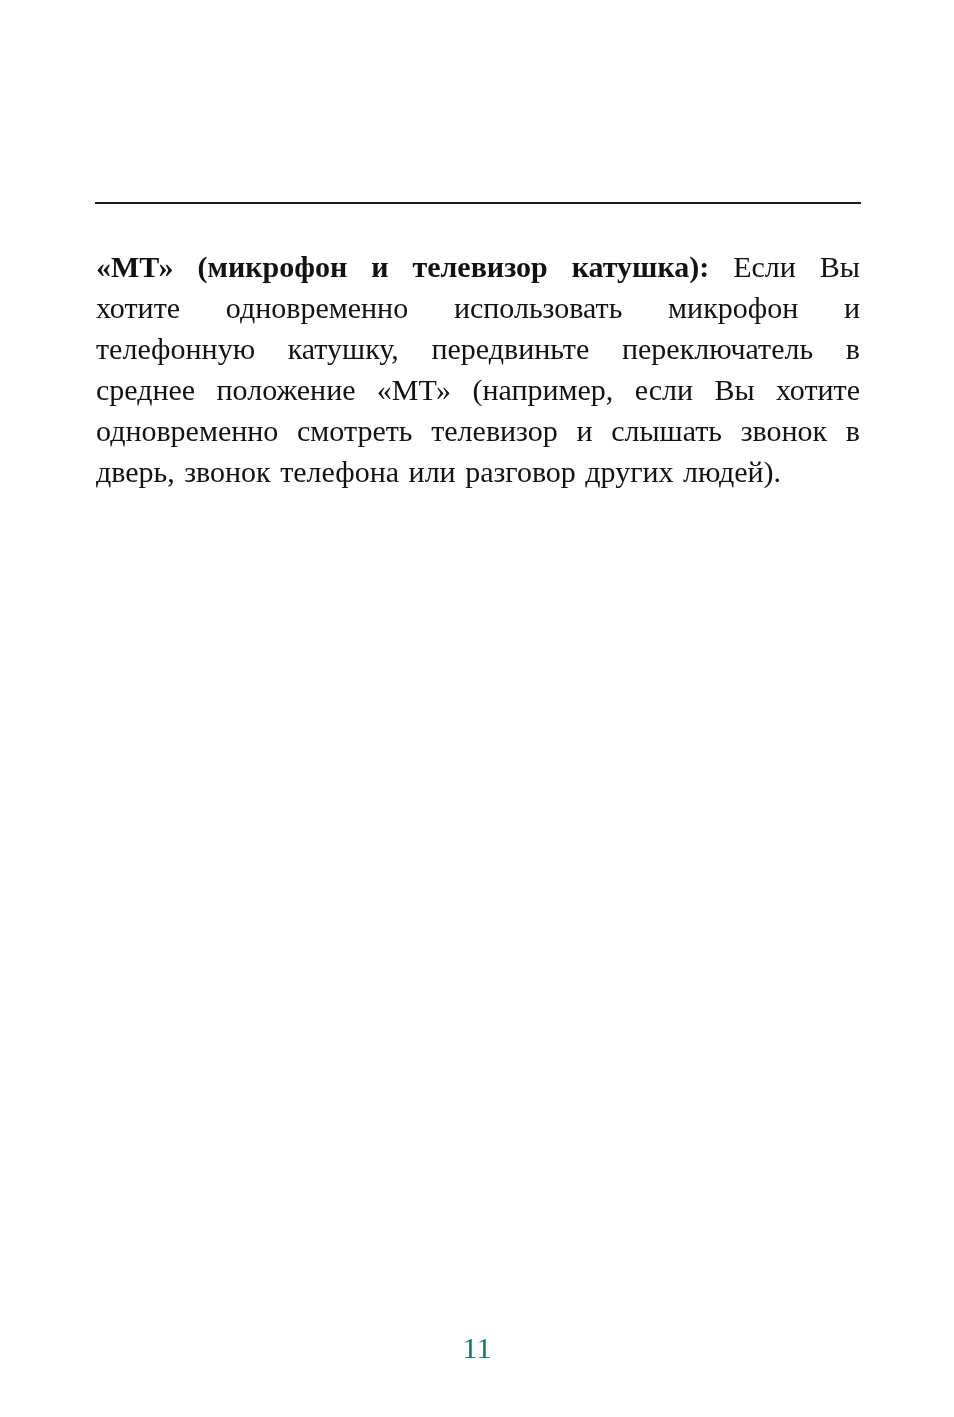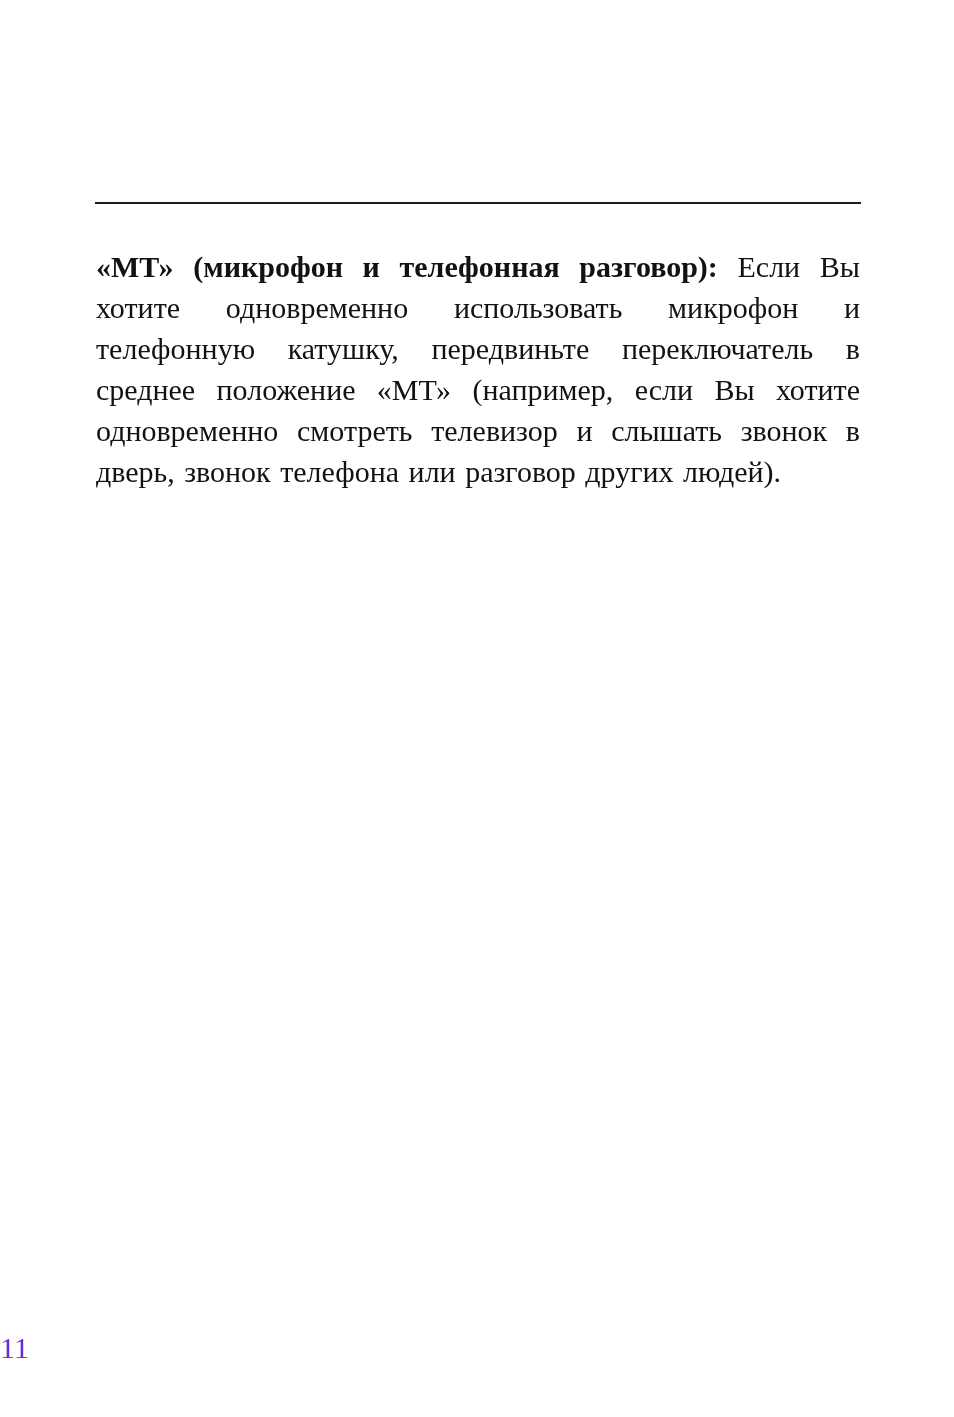--- a/index.html
+++ b/index.html
@@ -37,27 +37,28 @@
     margin: 0 0 18px 0;
   }
   .content b {
     font-weight: bold;
   }
   .page-number {
     position: absolute;
     left: 0;
     top: 1330px;
     width: 954px;
+    text-align: center;
     font-size: 30px;
     line-height: 36px;
-    color: #6d28d9;
+    color: #0f766e;
   }
 </style>
 </head>
 <body>
 
 <div class="top-rule"></div>
 
 <div class="content">
-  <p><b>«МТ» (микрофон и телефонная разговор):</b><span> Если Вы хотите одновременно использовать микрофон и телефонную катушку, передвиньте переключатель в среднее положение «МТ» (например, если Вы хотите одновременно смотреть телевизор и слышать звонок в дверь, звонок телефона или разговор других людей).</span></p>
+  <p><b>«МТ» (микрофон и телевизор катушка):</b><span> Если Вы хотите одновременно использовать микрофон и телефонную катушку, передвиньте переключатель в среднее положение «МТ» (например, если Вы хотите одновременно смотреть телевизор и слышать звонок в дверь, звонок телефона или разговор других людей).</span></p>
 </div>
 
 <div class="page-number">11</div>
 
 </body></html>

